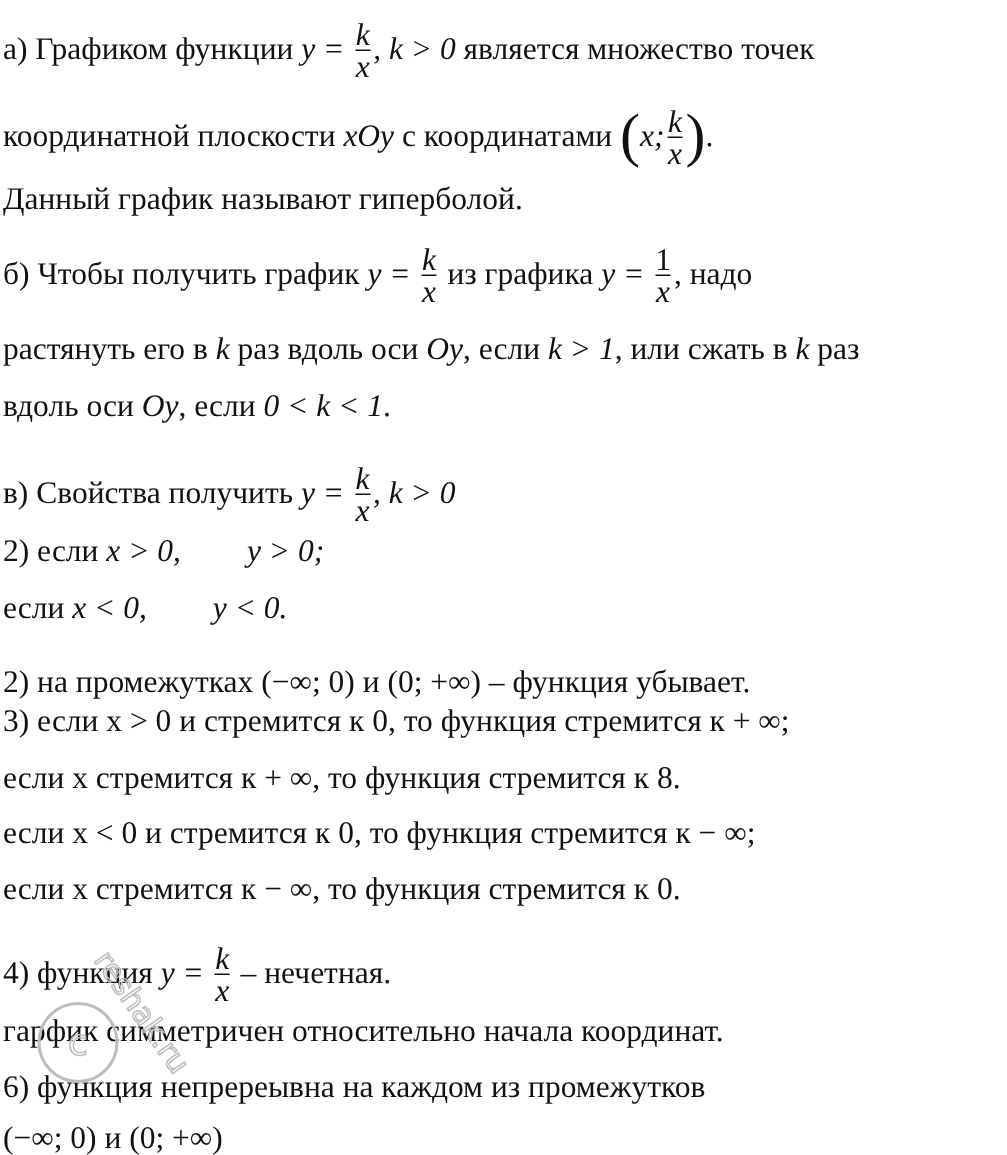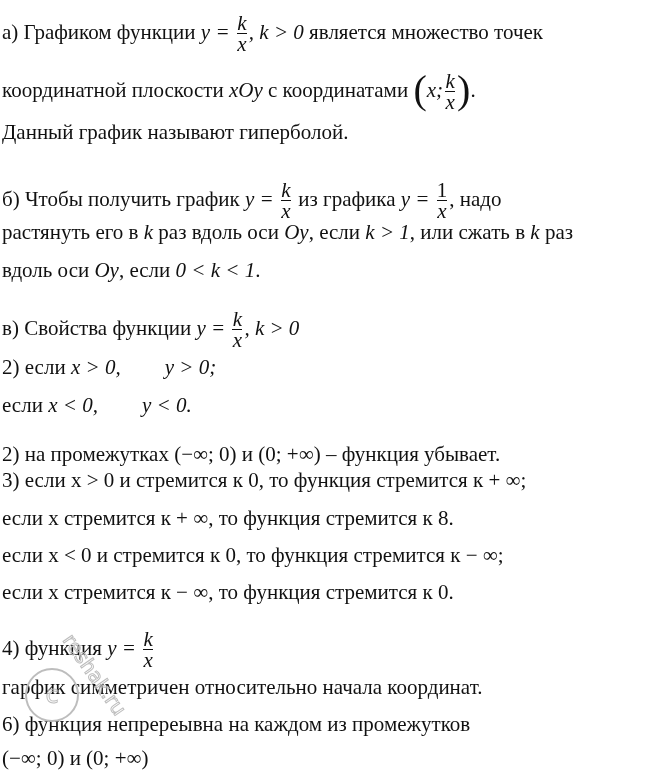--- a/index.html
+++ b/index.html
@@ -21,52 +21,52 @@
 <div class="line" style="top:14px">
   <span>а) Графиком функции </span><span class="m">y = </span><span class="frac"><span class="num">k</span><span class="bar"></span><span class="den">x</span></span><span class="m">, k &gt; 0</span><span> является множество точек</span>
 </div>
 
 <div class="line" style="top:72px">
   <span>координатной плоскости </span><span class="m">xOy</span><span> с координатами </span><span class="paren">(</span><span class="m">x;</span><span class="frac"><span class="num">k</span><span class="bar"></span><span class="den">x</span></span><span class="paren">)</span><span>.</span>
 </div>
 
 <div class="line" style="top:120px">Данный график называют гиперболой.</div>
 
-<div class="line" style="top:181px">
+<div class="line" style="top:164px">
   <span>б) Чтобы получить график </span><span class="m">y = </span><span class="frac"><span class="num">k</span><span class="bar"></span><span class="den">x</span></span><span> из графика </span><span class="m">y = </span><span class="frac"><span class="num" style="font-style:normal">1</span><span class="bar"></span><span class="den">x</span></span><span>, надо</span>
 </div>
 
 <div class="line" style="top:220px">
   <span>растянуть его в </span><span class="m">k</span><span> раз вдоль оси </span><span class="m">Oy</span><span>, если </span><span class="m">k &gt; 1</span><span>, или сжать в </span><span class="m">k</span><span> раз</span>
 </div>
 
 <div class="line" style="top:258px">
   <span>вдоль оси </span><span class="m">Oy</span><span>, если </span><span class="m">0 &lt; k &lt; 1</span><span>.</span>
 </div>
 
 <div class="line" style="top:310px">
-  <span>в) Свойства функции </span><span class="m">y = </span><span class="frac"><span class="num">k</span><span class="bar"></span><span class="den">x</span></span><span class="m">, k &gt; 0</span>
+  <span>в) Свойства получить </span><span class="m">y = </span><span class="frac"><span class="num">k</span><span class="bar"></span><span class="den">x</span></span><span class="m">, k &gt; 0</span>
 </div>
 
 <div class="line" style="top:355px">
   <span>2) если </span><span class="m">x &gt; 0,</span><span class="m" style="margin-left:44px">y &gt; 0;</span>
 </div>
 <div class="line" style="top:393px">
   <span>если </span><span class="m">x &lt; 0,</span><span class="m" style="margin-left:44px">y &lt; 0.</span>
 </div>
 
 <div class="line" style="top:442px">2) на промежутках (−∞; 0) и (0;  +∞) – функция убывает.</div>
 
 <div class="line" style="top:468px">3) если x &gt; 0 и стремится к 0, то функция стремится к + ∞;</div>
 <div class="line" style="top:506px">если x стремится к + ∞, то функция стремится к 8.</div>
 <div class="line" style="top:543px">если x &lt; 0 и стремится к 0, то функция стремится к − ∞;</div>
 <div class="line" style="top:580px">если x стремится к − ∞, то функция стремится к 0.</div>
 
 <div class="line" style="top:630px">
-  <span>4) функция </span><span class="m">y = </span><span class="frac"><span class="num">k</span><span class="bar"></span><span class="den">x</span></span>
+  <span>4) функция </span><span class="m">y = </span><span class="frac"><span class="num">k</span><span class="bar"></span><span class="den">x</span></span><span> – нечетная.</span>
 </div>
 
 <div class="line" style="top:675px">гарфик симметричен относительно начала координат.</div>
 <div class="line" style="top:712px">6) функция непререывна на каждом из промежутков</div>
 <div class="line" style="top:746px">(−∞; 0) и (0;  +∞)</div>
 
 <svg class="wm" viewBox="0 0 130 110">
   <circle cx="30" cy="75" r="26" fill="none" stroke="#bdbdbd" stroke-width="2"></circle>
   <text x="30" y="83" text-anchor="middle" font-size="24" fill="none" stroke="#bdbdbd" stroke-width="1" font-family="DejaVu Sans, sans-serif">c</text>
   <text x="40" y="20" transform="rotate(55 40 20)" font-size="20" fill="none" stroke="#bdbdbd" stroke-width="1" font-family="DejaVu Sans, sans-serif">reshak.ru</text>

